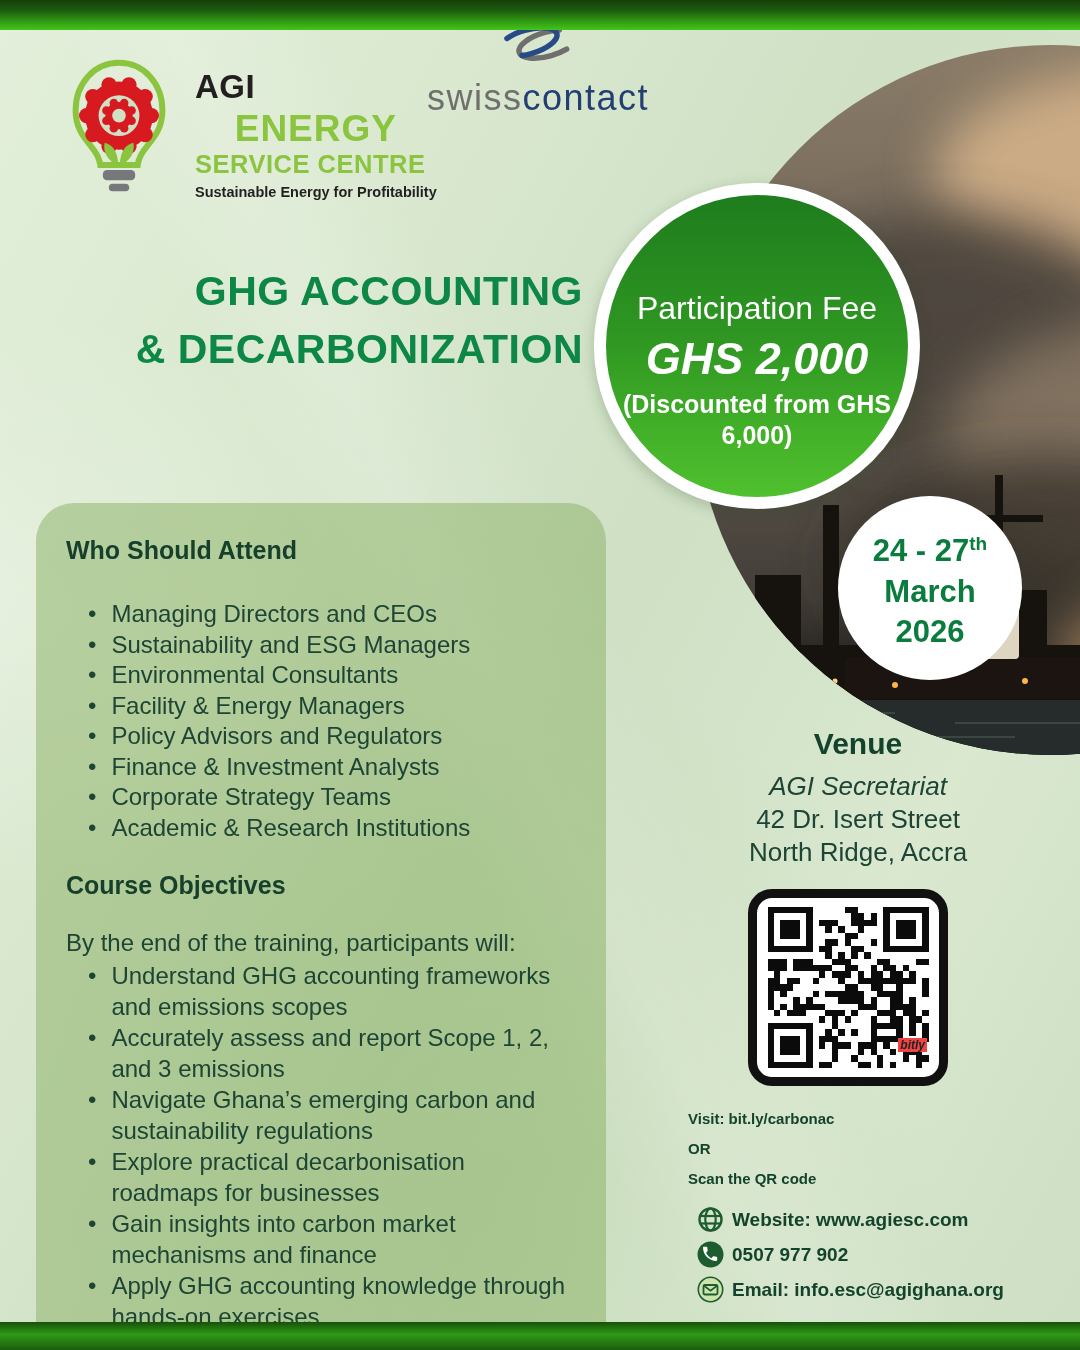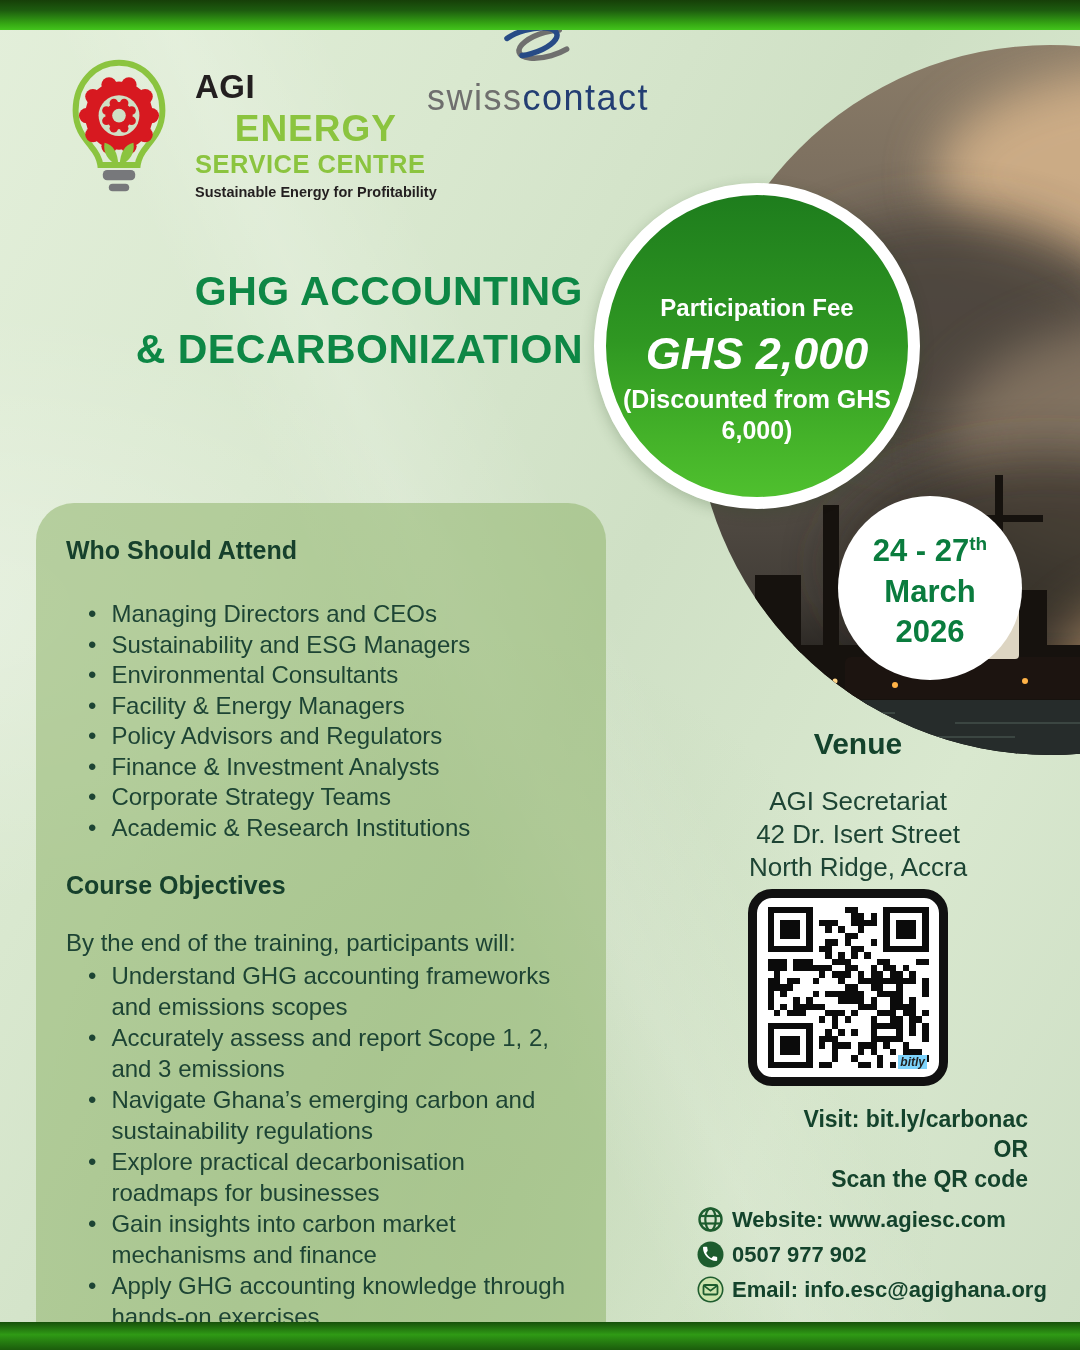--- a/index.html
+++ b/index.html
@@ -40,21 +40,21 @@
   
   .title{position:absolute;left:38px;top:262px;width:545px;z-index:5;
     text-align:right;color:#0d8745;font-weight:bold;font-size:41px;line-height:58px;letter-spacing:.5px;}
 
   
   .fee-circle{position:absolute;left:594px;top:183px;width:302px;height:302px;border-radius:50%;
     border:12px solid #ffffff;z-index:10;
     background:linear-gradient(180deg,#1e7d1d 0%,#2f9722 48%,#44b229 80%,#4fc02e 100%);
     display:flex;flex-direction:column;justify-content:center;align-items:center;text-align:center;color:#fff;
     box-shadow:0 4px 14px rgba(40,70,30,.25);}
-  .fee-circle .lbl{font-size:24px;font-weight:bold;margin-top:48px;}
+  .fee-circle .lbl{font-size:32px;font-weight:normal;margin-top:48px;}
   .fee-circle .amt{font-size:45px;font-weight:bold;margin:6px 0 4px;font-style:italic;}
   .fee-circle .note{font-size:25px;font-weight:bold;line-height:31px;width:280px;}
 
   
   .date-circle{position:absolute;left:838px;top:496px;width:184px;height:184px;border-radius:50%;background:#ffffff;z-index:11;
     display:flex;flex-direction:column;justify-content:center;align-items:center;text-align:center;
     color:#0a7c3e;font-weight:bold;font-size:31px;line-height:40px;}
   .date-circle sup{font-size:19px;}
 
   
@@ -67,37 +67,37 @@
   ul.attend-list{margin-top:34px;text-align:center;}
   h2.obj-heading{margin-top:28px;}
   .intro{font-size:24px;color:#1d4434;margin-top:28px;line-height:30px;}
   ul.obj-list{margin-top:2px;}
   ul.obj-list li{line-height:31px;}
 
   
   .venue{position:absolute;left:698px;top:727px;width:320px;text-align:center;z-index:12;}
   .venue h2{margin:0;font-size:30px;font-weight:bold;color:#14432c;}
   .venue .vl{font-size:26px;color:#1d4434;line-height:33px;}
-  .venue .vl:first-of-type{margin-top:24px;}
+  .venue .vl:first-of-type{margin-top:9px;font-style:italic;}
 
   
   .qr-card{position:absolute;left:748px;top:889px;width:200px;height:197px;z-index:12;
     background:#ffffff;border:9px solid #111111;border-radius:24px;box-sizing:border-box;padding:9px;}
   .qr-card svg{width:100%;height:100%;display:block;}
-  .qr-brand{position:absolute;right:12px;bottom:8px;background:#7dd3fc;padding:0 2px;
+  .qr-brand{position:absolute;right:12px;bottom:25px;background:#ef4444;padding:0 2px;
     font-size:12px;font-style:italic;font-weight:bold;color:#222;}
 
-  .visit{position:absolute;left:688px;top:1104px;width:340px;z-index:12;text-align:right;
-    font-size:23px;font-weight:bold;color:#14432c;line-height:30px;}
+  .visit{position:absolute;left:688px;top:1104px;width:340px;z-index:12;text-align:left;
+    font-size:15px;font-weight:bold;color:#14432c;line-height:30px;}
 
   
   .contact{position:absolute;left:697px;top:1206px;z-index:12;}
   .crow{display:flex;align-items:center;margin-bottom:8px;}
   .crow svg{width:27px;height:27px;flex:none;margin-right:8px;}
-  .crow .ct{font-size:22px;font-weight:bold;color:#14432c;white-space:nowrap;}
+  .crow .ct{font-size:19px;font-weight:bold;color:#14432c;white-space:nowrap;}
 </style>
 </head>
 <body>
 
 <div class="flyer">
 
   <div class="bar top"></div>
 
   <div class="photo-circle">
     <svg viewBox="0 0 710 710" preserveAspectRatio="xMidYMid slice">

